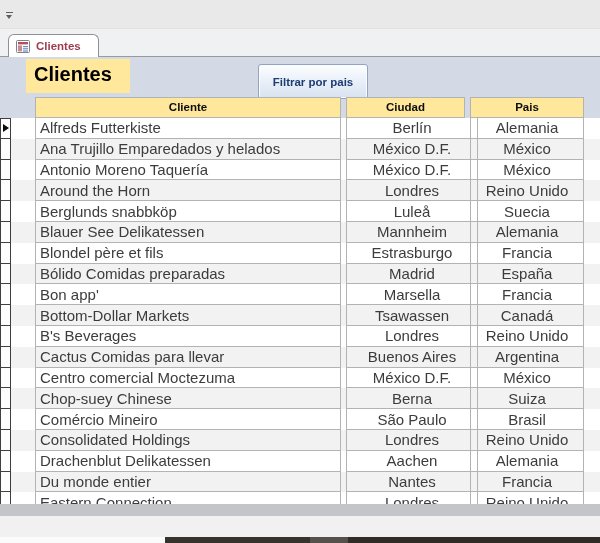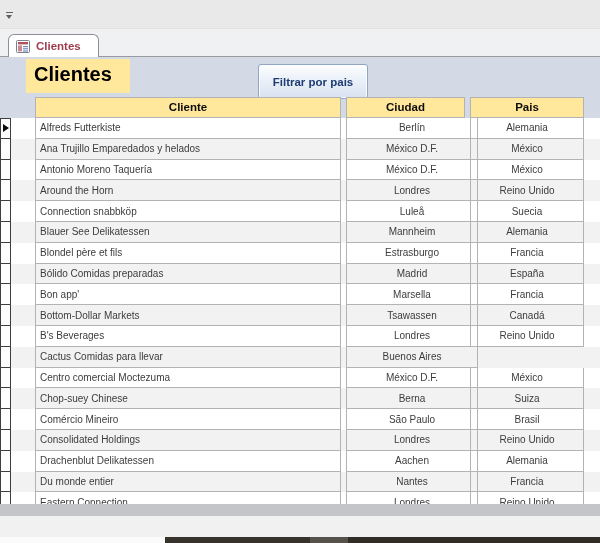--- a/index.html
+++ b/index.html
@@ -36,21 +36,21 @@
   
   .detail{position:absolute;left:0;top:61px;width:600px;height:386px;overflow:hidden;}
   .row{position:relative;width:600px;height:20.8px;background:#ffffff;}
   .row.alt{background:#f2f2f3;}
   .selector{position:absolute;left:0;top:0;width:11px;height:100%;border:1px solid #3f3f3f;border-top:none;
             background:#fdfdfd;box-sizing:border-box;cursor:pointer;}
   .row.first .selector{border-top:1px solid #3f3f3f;}
   .cur-arrow{position:absolute;left:2px;top:50%;margin-top:-4.5px;width:0;height:0;
             border-left:6px solid #0b0b0b;border-top:4.5px solid transparent;border-bottom:4.5px solid transparent;}
   .cell{position:absolute;top:0;height:100%;border:1px solid #b3b3b3;border-top:none;box-sizing:border-box;
-        font-size:10px;color:#3c3c3c;display:flex;align-items:center;background:transparent;cursor:text;}
+        font-size:15px;color:#3c3c3c;display:flex;align-items:center;background:transparent;cursor:text;}
   .c-cliente{left:35px;width:306px;padding-left:4px;}
   .c-ciudad{left:346px;width:132px;justify-content:center;}
   .c-pais{left:470px;width:114px;justify-content:center;}
 
   
   .grayband{position:absolute;left:0;top:504px;width:600px;height:12px;background:#c3c5c8;}
   .lightarea{position:absolute;left:0;top:516px;width:600px;height:21px;background:#f1f1f2;}
   .taskbar{position:absolute;left:0;top:537px;width:600px;height:6px;background:#fbfbfb;}
   .tb-seg1{position:absolute;left:165px;top:0;width:145px;height:6px;background:#37322b;}
   .tb-seg2{position:absolute;left:310px;top:0;width:38px;height:6px;background:#56524b;}
@@ -121,21 +121,21 @@
       
     </div>
     <div class="cell c-cliente">Around the Horn</div>
     <div class="cell c-ciudad">Londres</div>
     <div class="cell c-pais">Reino Unido</div>
   </div>
         <div class="row">
     <div class="selector">
       
     </div>
-    <div class="cell c-cliente">Connection snabbköp</div>
+    <div class="cell c-cliente">Berglunds snabbköp</div>
     <div class="cell c-ciudad">Luleå</div>
     <div class="cell c-pais">Suecia</div>
   </div>
         <div class="row alt">
     <div class="selector">
       
     </div>
     <div class="cell c-cliente">Blauer See Delikatessen</div>
     <div class="cell c-ciudad">Mannheim</div>
     <div class="cell c-pais">Alemania</div>
@@ -179,20 +179,21 @@
     <div class="cell c-cliente">B's Beverages</div>
     <div class="cell c-ciudad">Londres</div>
     <div class="cell c-pais">Reino Unido</div>
   </div>
         <div class="row alt">
     <div class="selector">
       
     </div>
     <div class="cell c-cliente">Cactus Comidas para llevar</div>
     <div class="cell c-ciudad">Buenos Aires</div>
+    <div class="cell c-pais">Argentina</div>
   </div>
         <div class="row">
     <div class="selector">
       
     </div>
     <div class="cell c-cliente">Centro comercial Moctezuma</div>
     <div class="cell c-ciudad">México D.F.</div>
     <div class="cell c-pais">México</div>
   </div>
         <div class="row alt">

